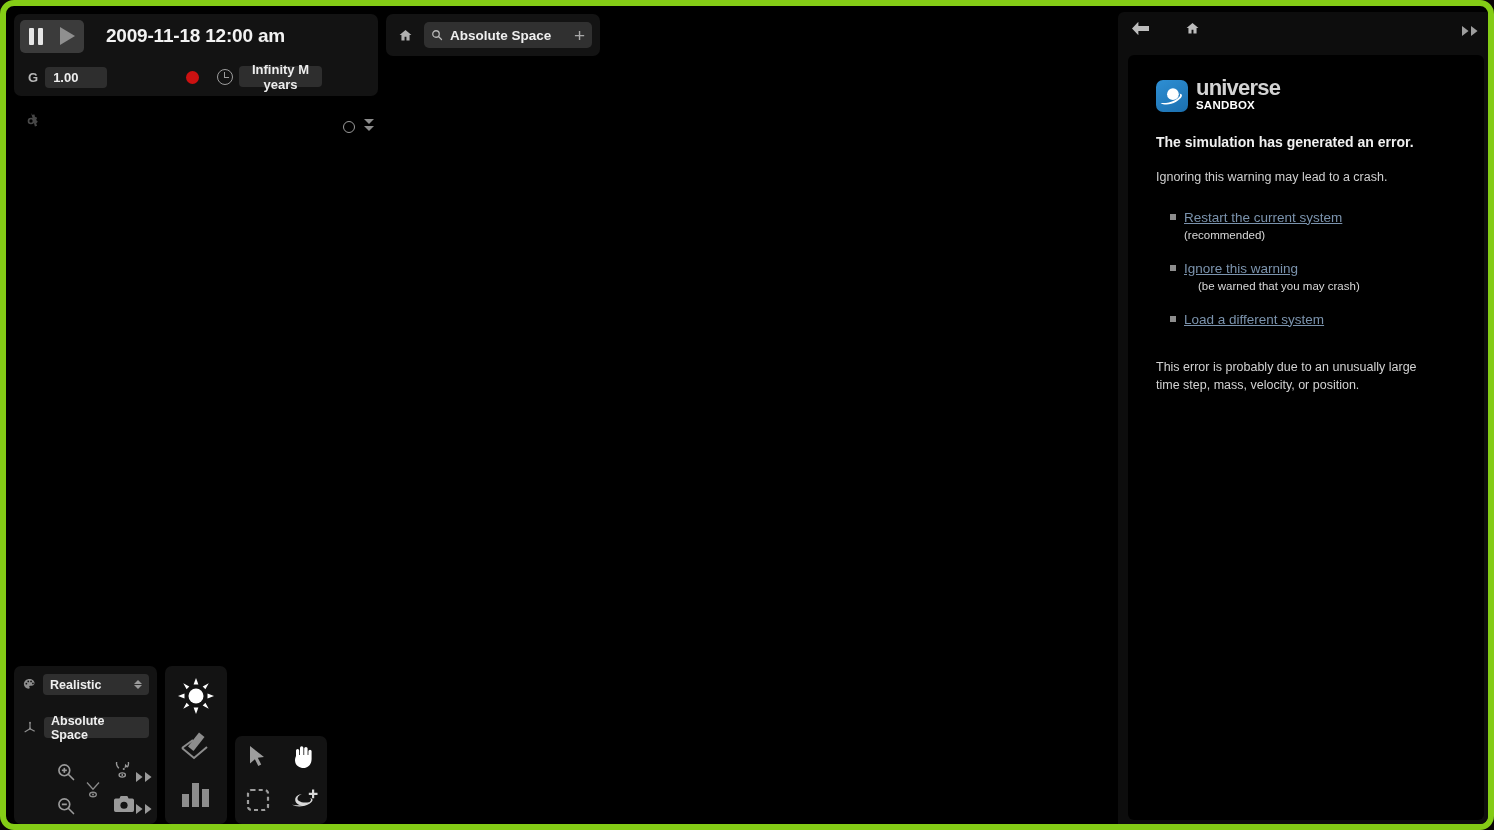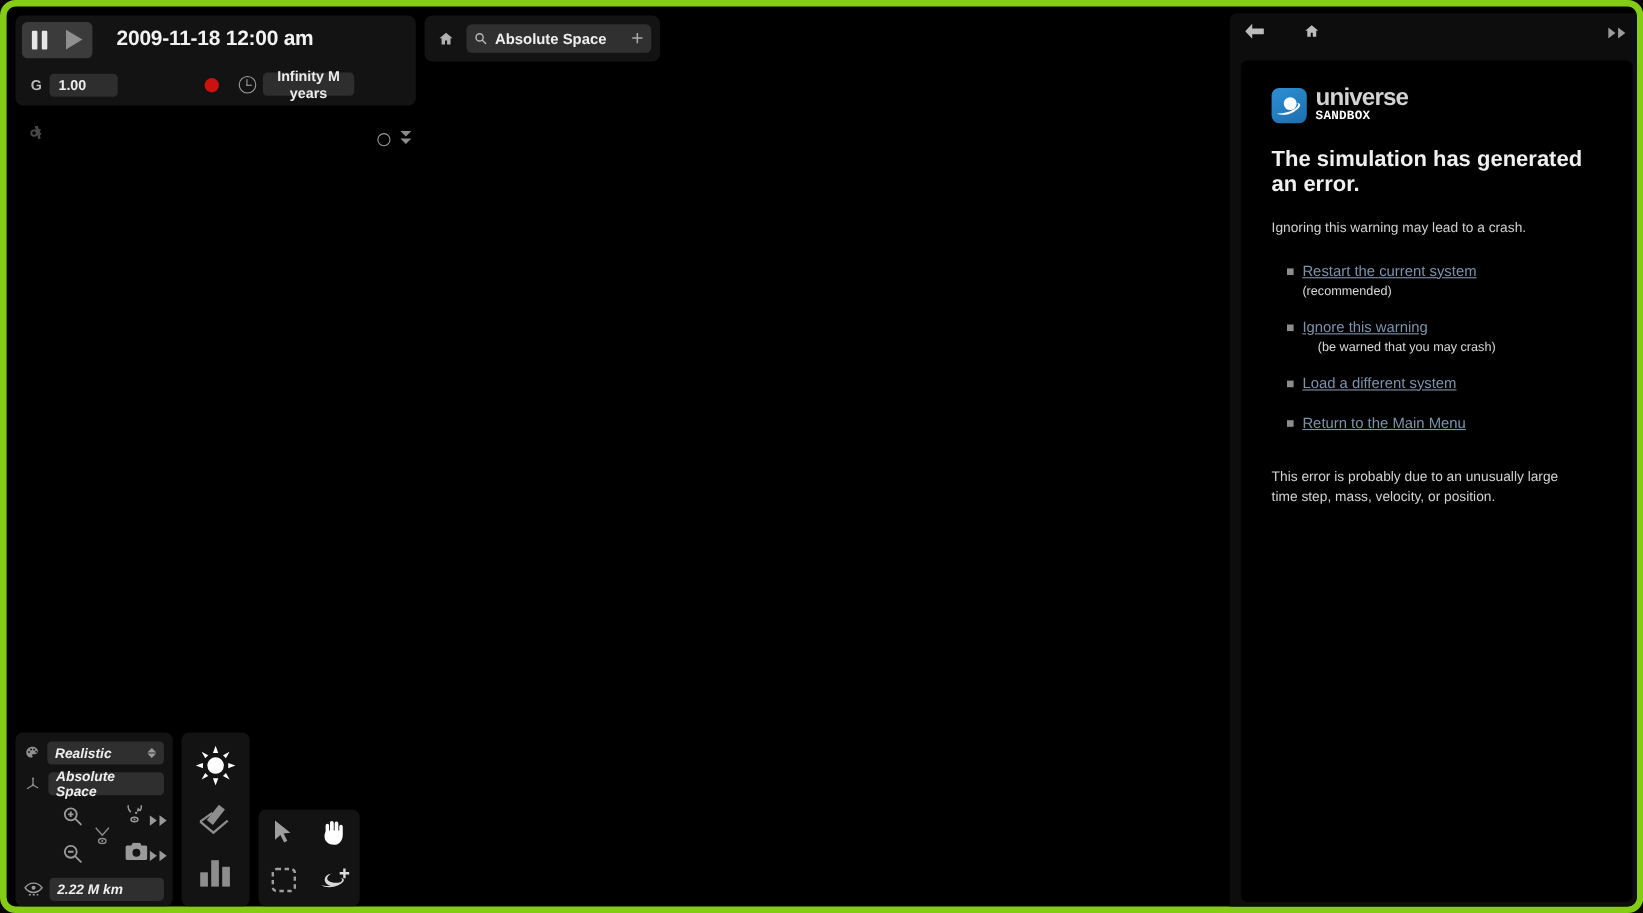--- a/index.html
+++ b/index.html
@@ -194,22 +194,21 @@
     left: 8px; top: 660px;
     width: 143px; height: 158px;
     background: #131313;
     border-radius: 7px;
     padding: 8px;
   }
   .vp-row {
     display: flex;
     align-items: center;
     gap: 6px;
-    margin-bottom: 7px;
-    font-style: italic;
+    margin-bottom: 22px;
   }
   .vp-field {
     flex: 1;
     background: #2f2f2f;
     border-radius: 4px;
     height: 21px;
     color: #efefef;
     font-size: 12.5px;
     font-weight: bold;
     display: flex;
@@ -285,31 +284,31 @@
 
   .logo-wrap { display: flex; align-items: flex-end; gap: 8px; margin-bottom: 22px; }
   .logo-mark {
     width: 32px; height: 32px;
     border-radius: 7px;
     background: linear-gradient(150deg, #2e8fd4 0%, #1b6fae 100%);
     display: flex; align-items: center; justify-content: center;
   }
   .logo-text { display: flex; flex-direction: column; line-height: 1; }
   .logo-u { color: #d3d3d3; font-size: 22px; font-weight: bold; letter-spacing: -0.8px; }
-  .logo-s { color: #ffffff; font-size: 11.5px; font-weight: bold; letter-spacing: 0.2px; margin-top: 1px; font-family: Liberation Mono, monospace; }
+  .logo-s { color: #ffffff; font-size: 11.5px; font-weight: bold; letter-spacing: 0.2px; margin-top: 1px; }
 
   .warn-title {
     color: #ffffff;
     font-size: 20px;
     font-weight: bold;
     margin-bottom: 14px;
   }
   .warn-sub {
     color: #f0f0f0;
-    font-size: 20px;
+    font-size: 14px;
     font-weight: bold;
     margin-bottom: 20px;
   }
   .warn-note {
     color: #cfcfcf;
     font-size: 12.5px;
     margin-bottom: 24px;
   }
 
   .opt-list { list-style: none; }
@@ -589,22 +588,19 @@
           <a class="opt-link">Restart the current system</a>
           <div class="opt-hint">(recommended)</div>
         </li>
         <li class="opt-item">
           <a class="opt-link">Ignore this warning</a>
           <div class="opt-hint indent">(be warned that you may crash)</div>
         </li>
         <li class="opt-item">
           <a class="opt-link">Load a different system</a>
         </li>
-        <li class="opt-item">
-          <a class="opt-link">Return to the Main Menu</a>
-        </li>
       </ul>
 
       <div class="warn-footer">This error is probably due to an unusually large time step, mass, velocity, or position.</div>
     </div>
   </div>
 
 </div>
 
 </body></html>

